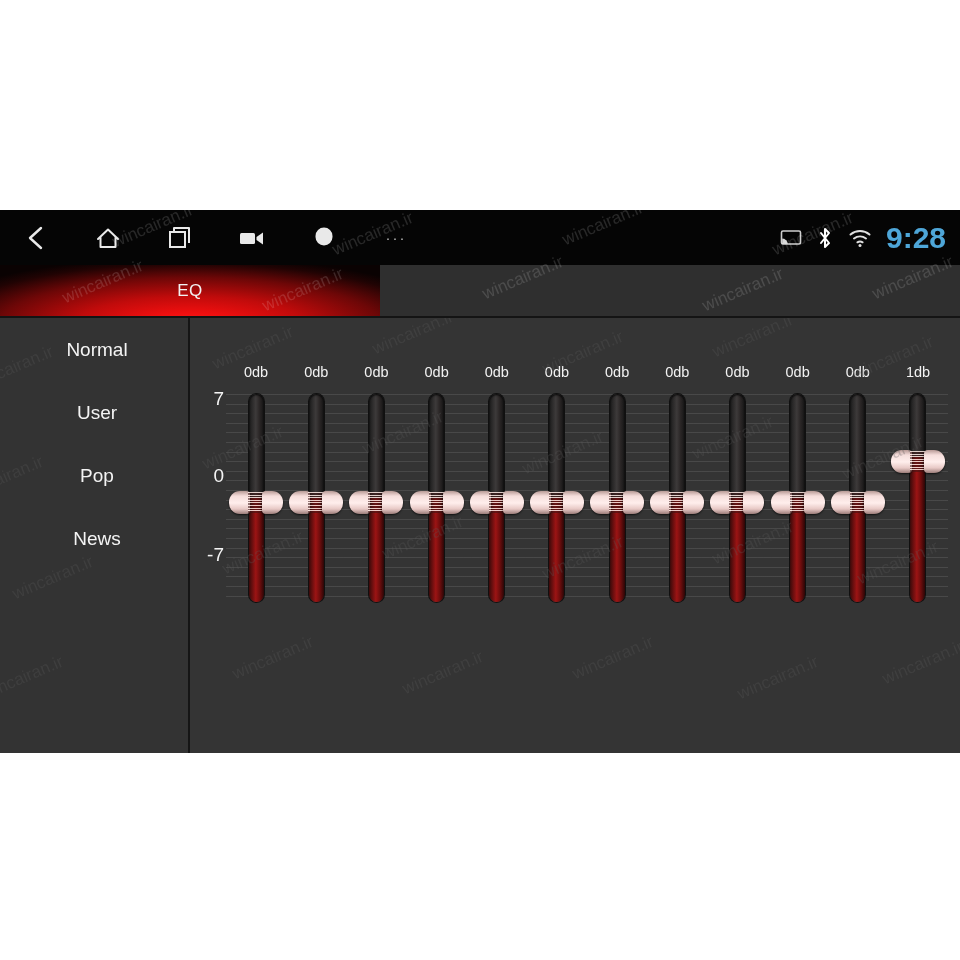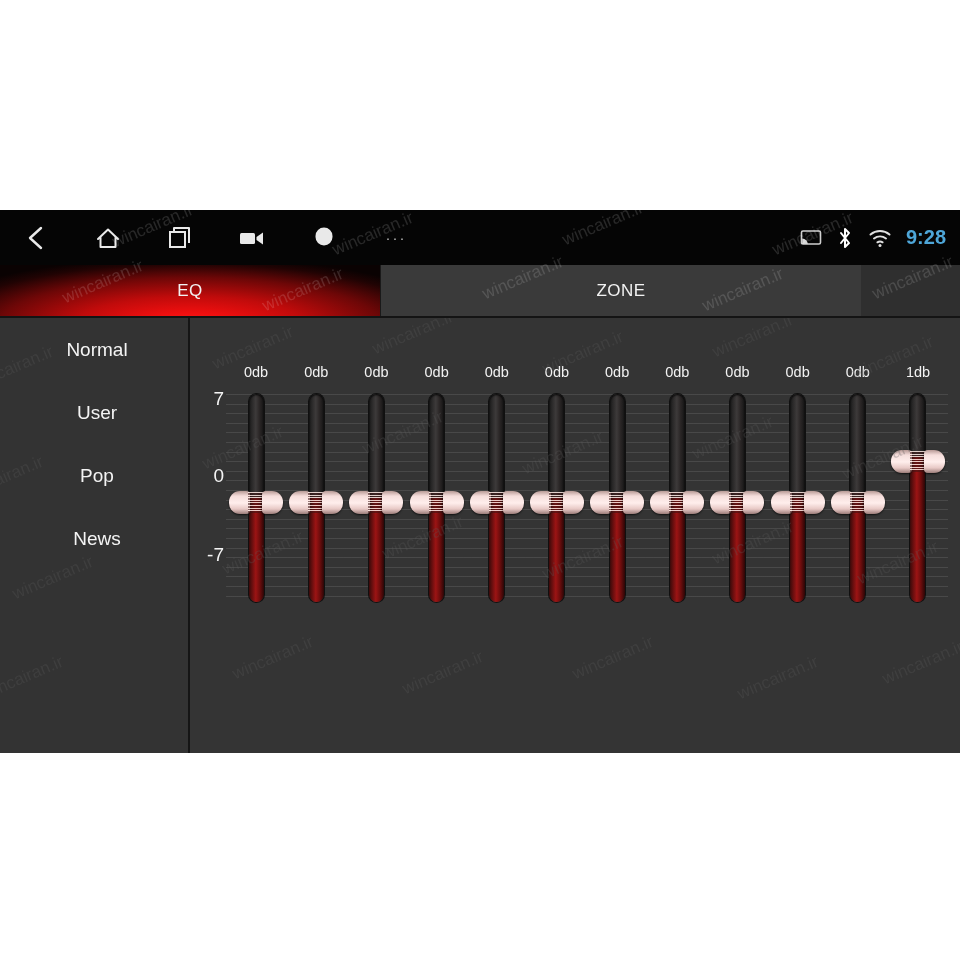--- a/index.html
+++ b/index.html
@@ -20,21 +20,21 @@
   }
   .nav-icons{position:absolute;left:0;top:0;height:55px;display:flex;align-items:center;}
   .navbtn{width:72px;height:55px;display:flex;align-items:center;justify-content:center;}
   .ico{display:block;}
   .dots{color:#b9b9b9;font-size:15px;letter-spacing:2px;line-height:1;}
 
   .status-right{
     position:absolute;right:14px;top:0;height:55px;display:flex;align-items:center;gap:14px;
   }
   .clock{
-    color:#4ea6d8;font-size:20px;font-weight:bold;letter-spacing:0px;
+    color:#4ea6d8;font-size:30px;font-weight:bold;letter-spacing:0px;
     font-family:"Liberation Sans", sans-serif;
   }
 
   
   .tabs{position:absolute;left:0;top:55px;width:960px;height:52px;display:flex;}
   .tab{
     height:52px;display:flex;align-items:center;justify-content:center;
     color:#f2f2f2;font-size:17px;letter-spacing:.5px;position:relative;
   }
   .tab-eq{
@@ -207,23 +207,20 @@
         <path d="M9.4 14.3 A5 5 0 0 1 14.6 14.3" fill="none" stroke="#e0e0e0" stroke-width="2" stroke-linecap="round"></path>
         <circle cx="12" cy="17.4" r="1.5" fill="#e0e0e0"></circle>
       </svg>
       <span class="clock">9:28</span>
     </div>
   </div>
 
   <div class="tabs">
     <div class="tab tab-eq">
       <span>EQ</span>
-    </div>
-    <div class="tab tab-zone">
-      <span>ZONE</span>
     </div>
   </div>
   <div class="tab-underline"></div>
 
   <div class="sidebar">
     <div class="preset">
       <span class="plabel">Normal</span>
     </div>
     <div class="preset">
       <span class="plabel">User</span>

